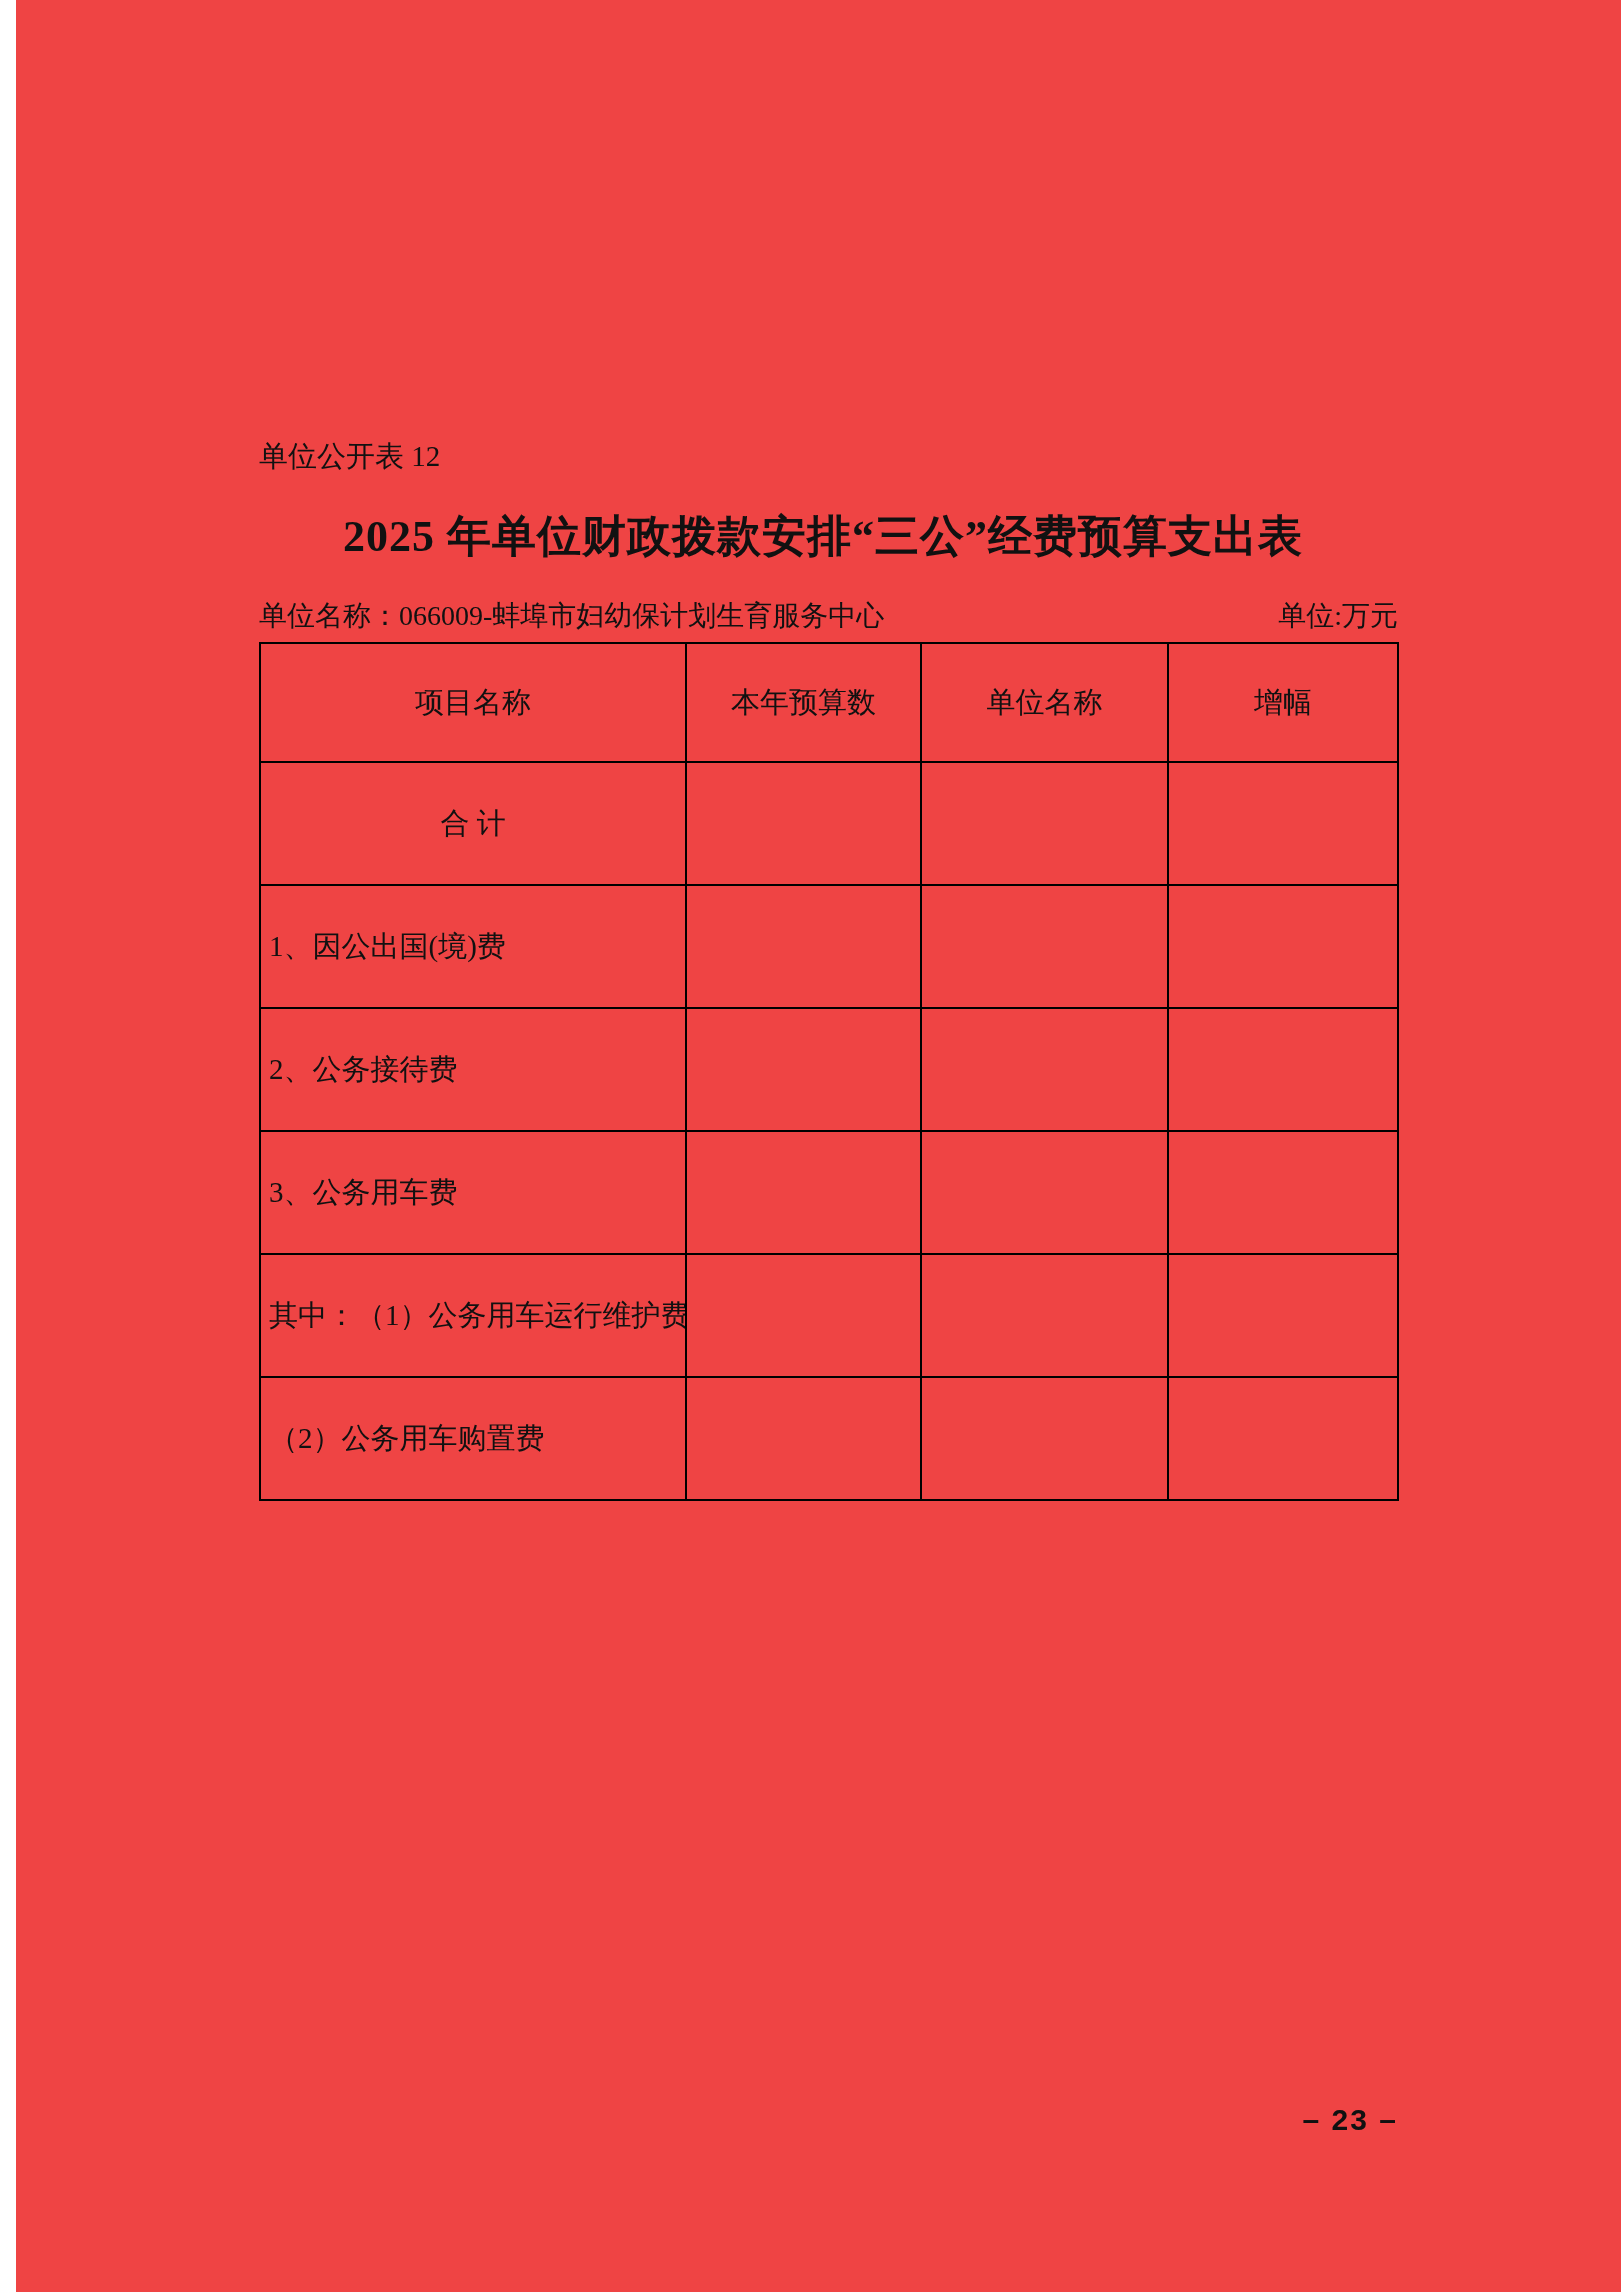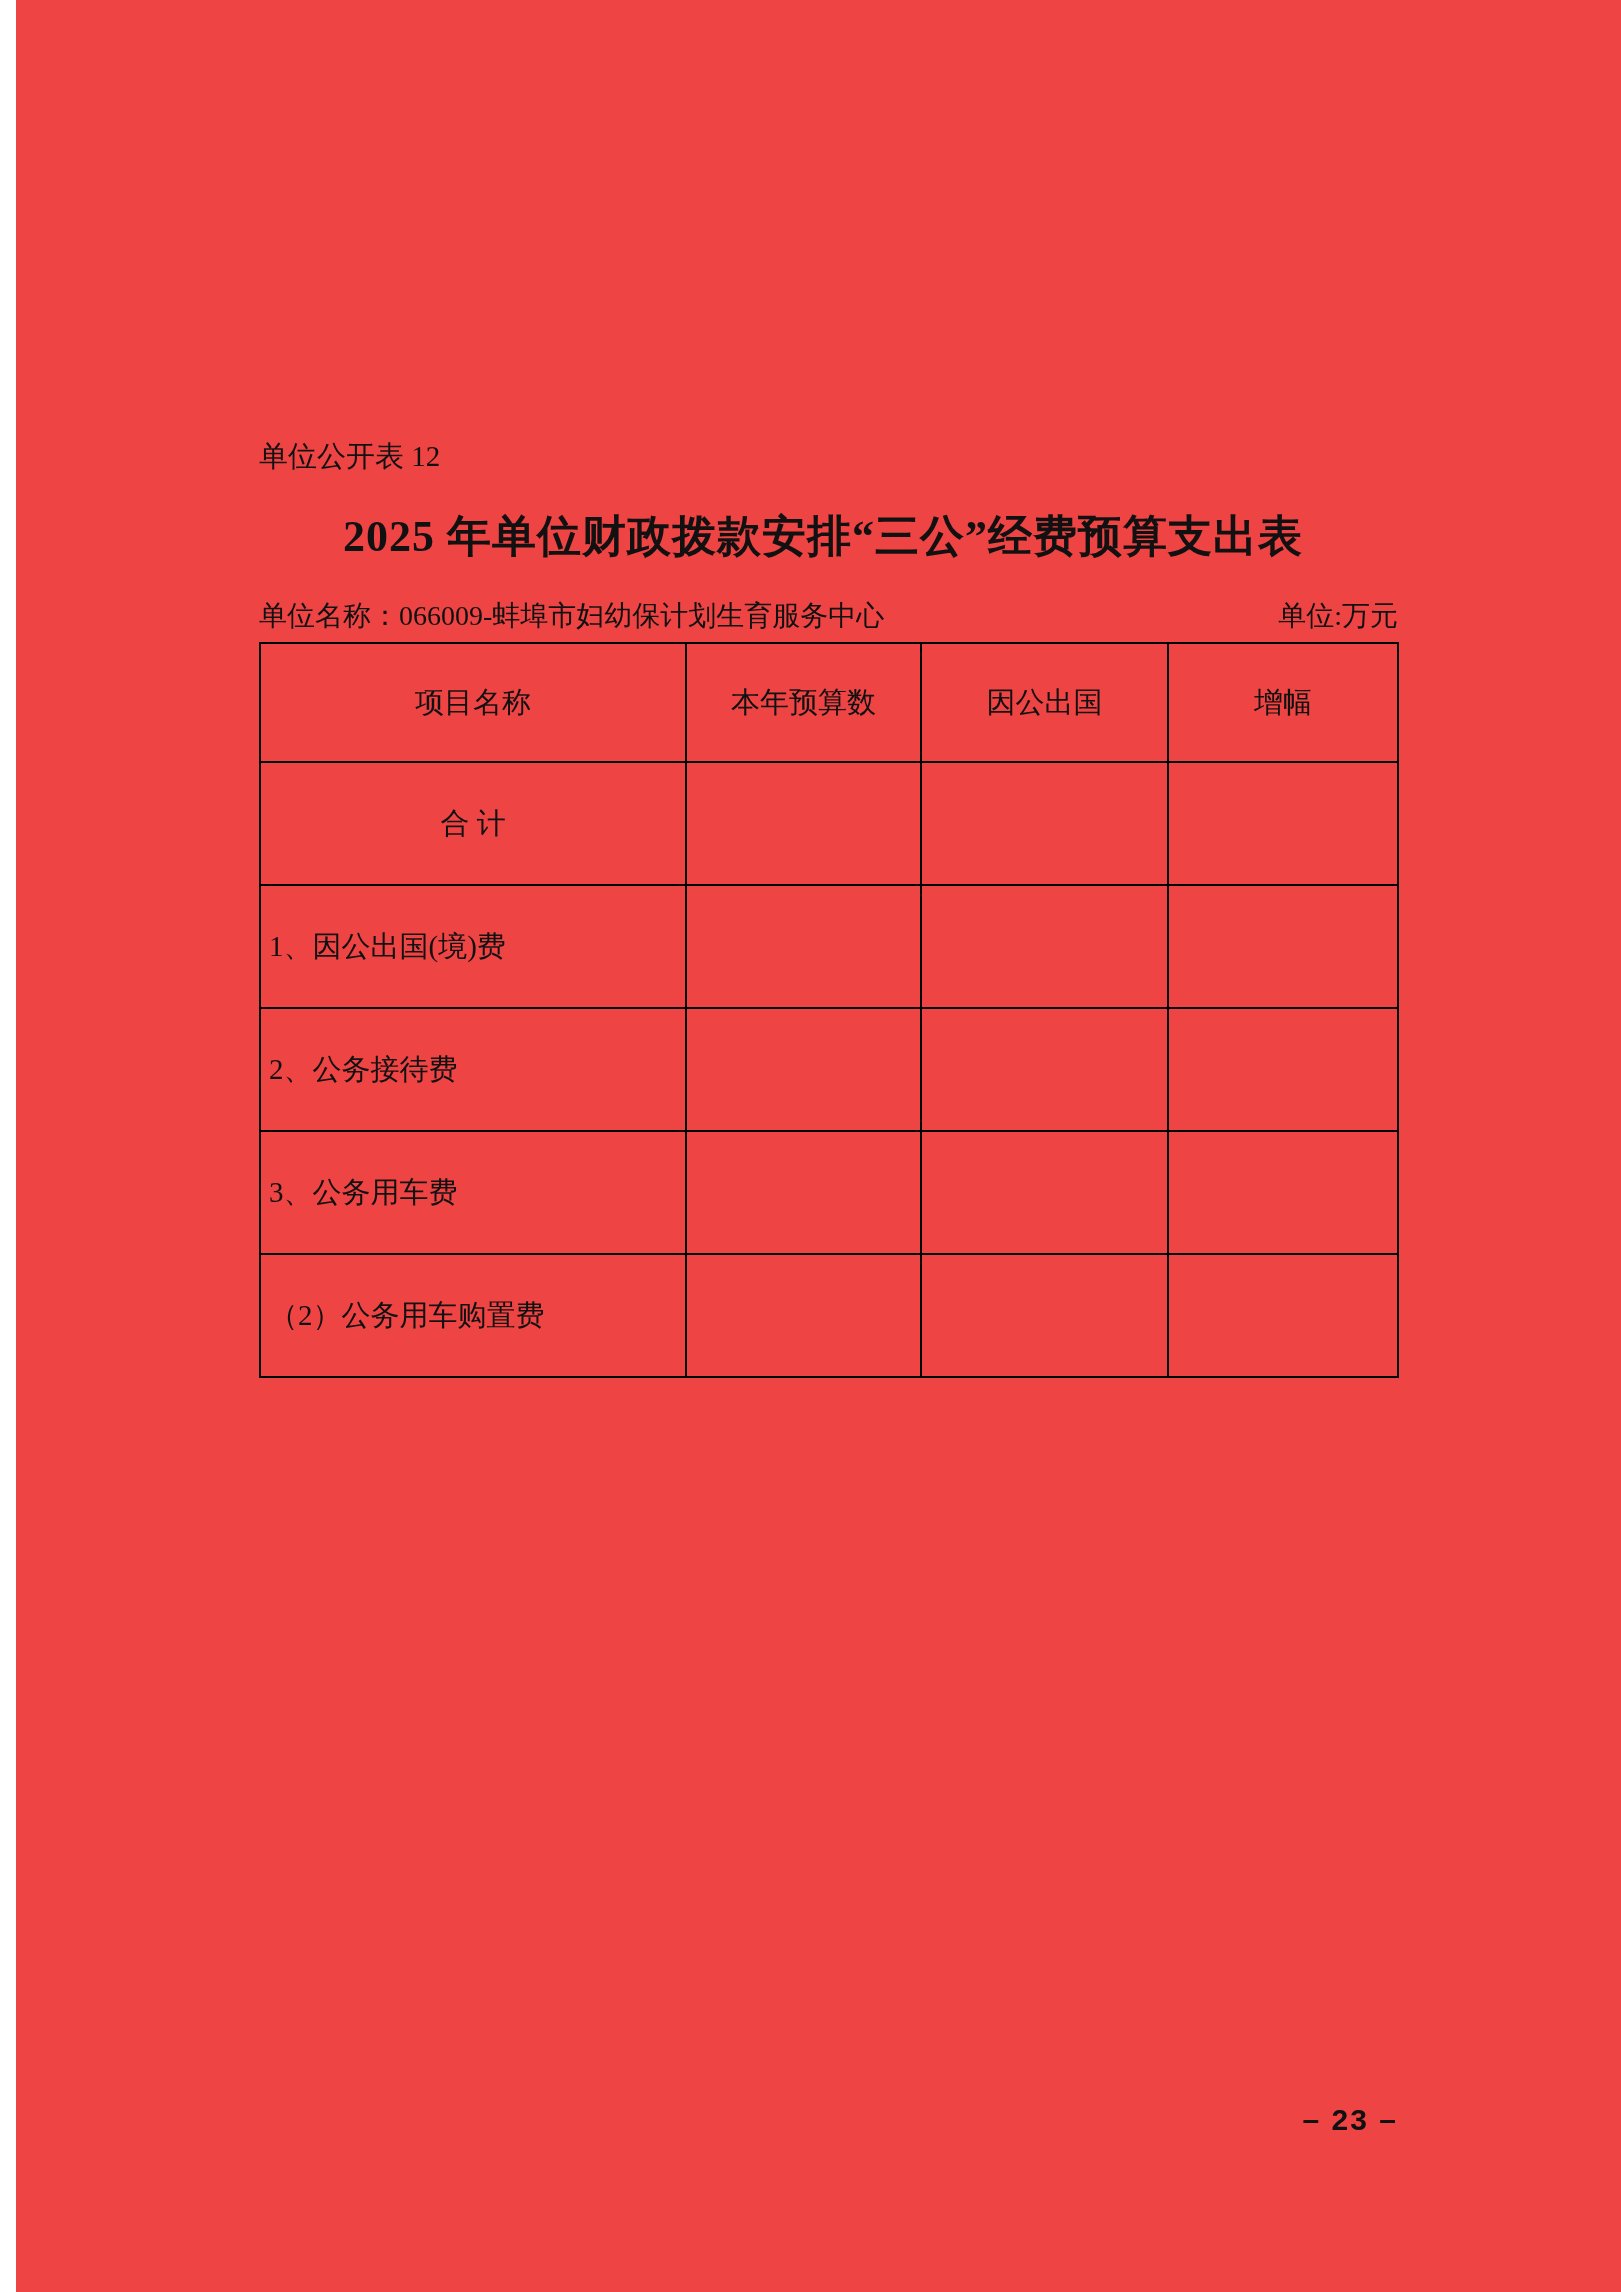--- a/index.html
+++ b/index.html
@@ -110,21 +110,21 @@
     <colgroup>
       <col class="c1">
         <col class="c2">
         <col class="c3">
         <col class="c4">
     </colgroup>
     <tbody>
       <tr class="header-row">
         <th>项目名称</th>
         <th>本年预算数</th>
-        <th>因公出国</th>
+        <th>单位名称</th>
         <th>增幅</th>
       </tr>
 
       <tr class="data-row">
         <td class="name-cell name-center">合 计</td>
         <td class="value-cell"></td>
         <td class="value-cell"></td>
         <td class="value-cell"></td>
       </tr>
 
@@ -142,20 +142,26 @@
         <td class="value-cell"></td>
       </tr>
 
       <tr class="data-row">
         <td class="name-cell">3、公务用车费</td>
         <td class="value-cell"></td>
         <td class="value-cell"></td>
         <td class="value-cell"></td>
       </tr>
 
+      <tr class="data-row">
+        <td class="name-cell">其中：（1）公务用车运行维护费</td>
+        <td class="value-cell"></td>
+        <td class="value-cell"></td>
+        <td class="value-cell"></td>
+      </tr>
 
       <tr class="data-row">
         <td class="name-cell name-indent">（2）公务用车购置费</td>
         <td class="value-cell"></td>
         <td class="value-cell"></td>
         <td class="value-cell"></td>
       </tr>
     </tbody>
   </table>
 

